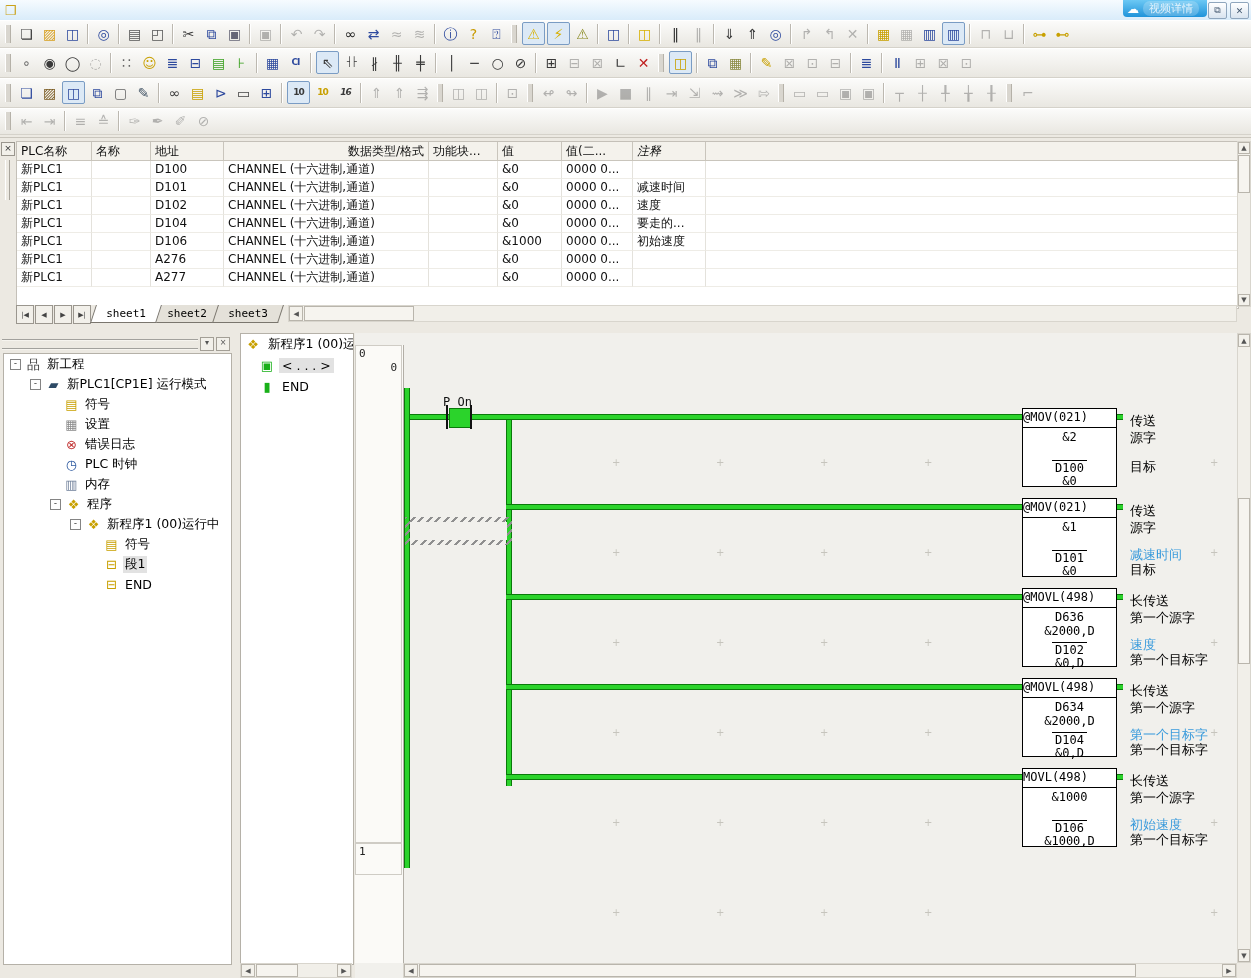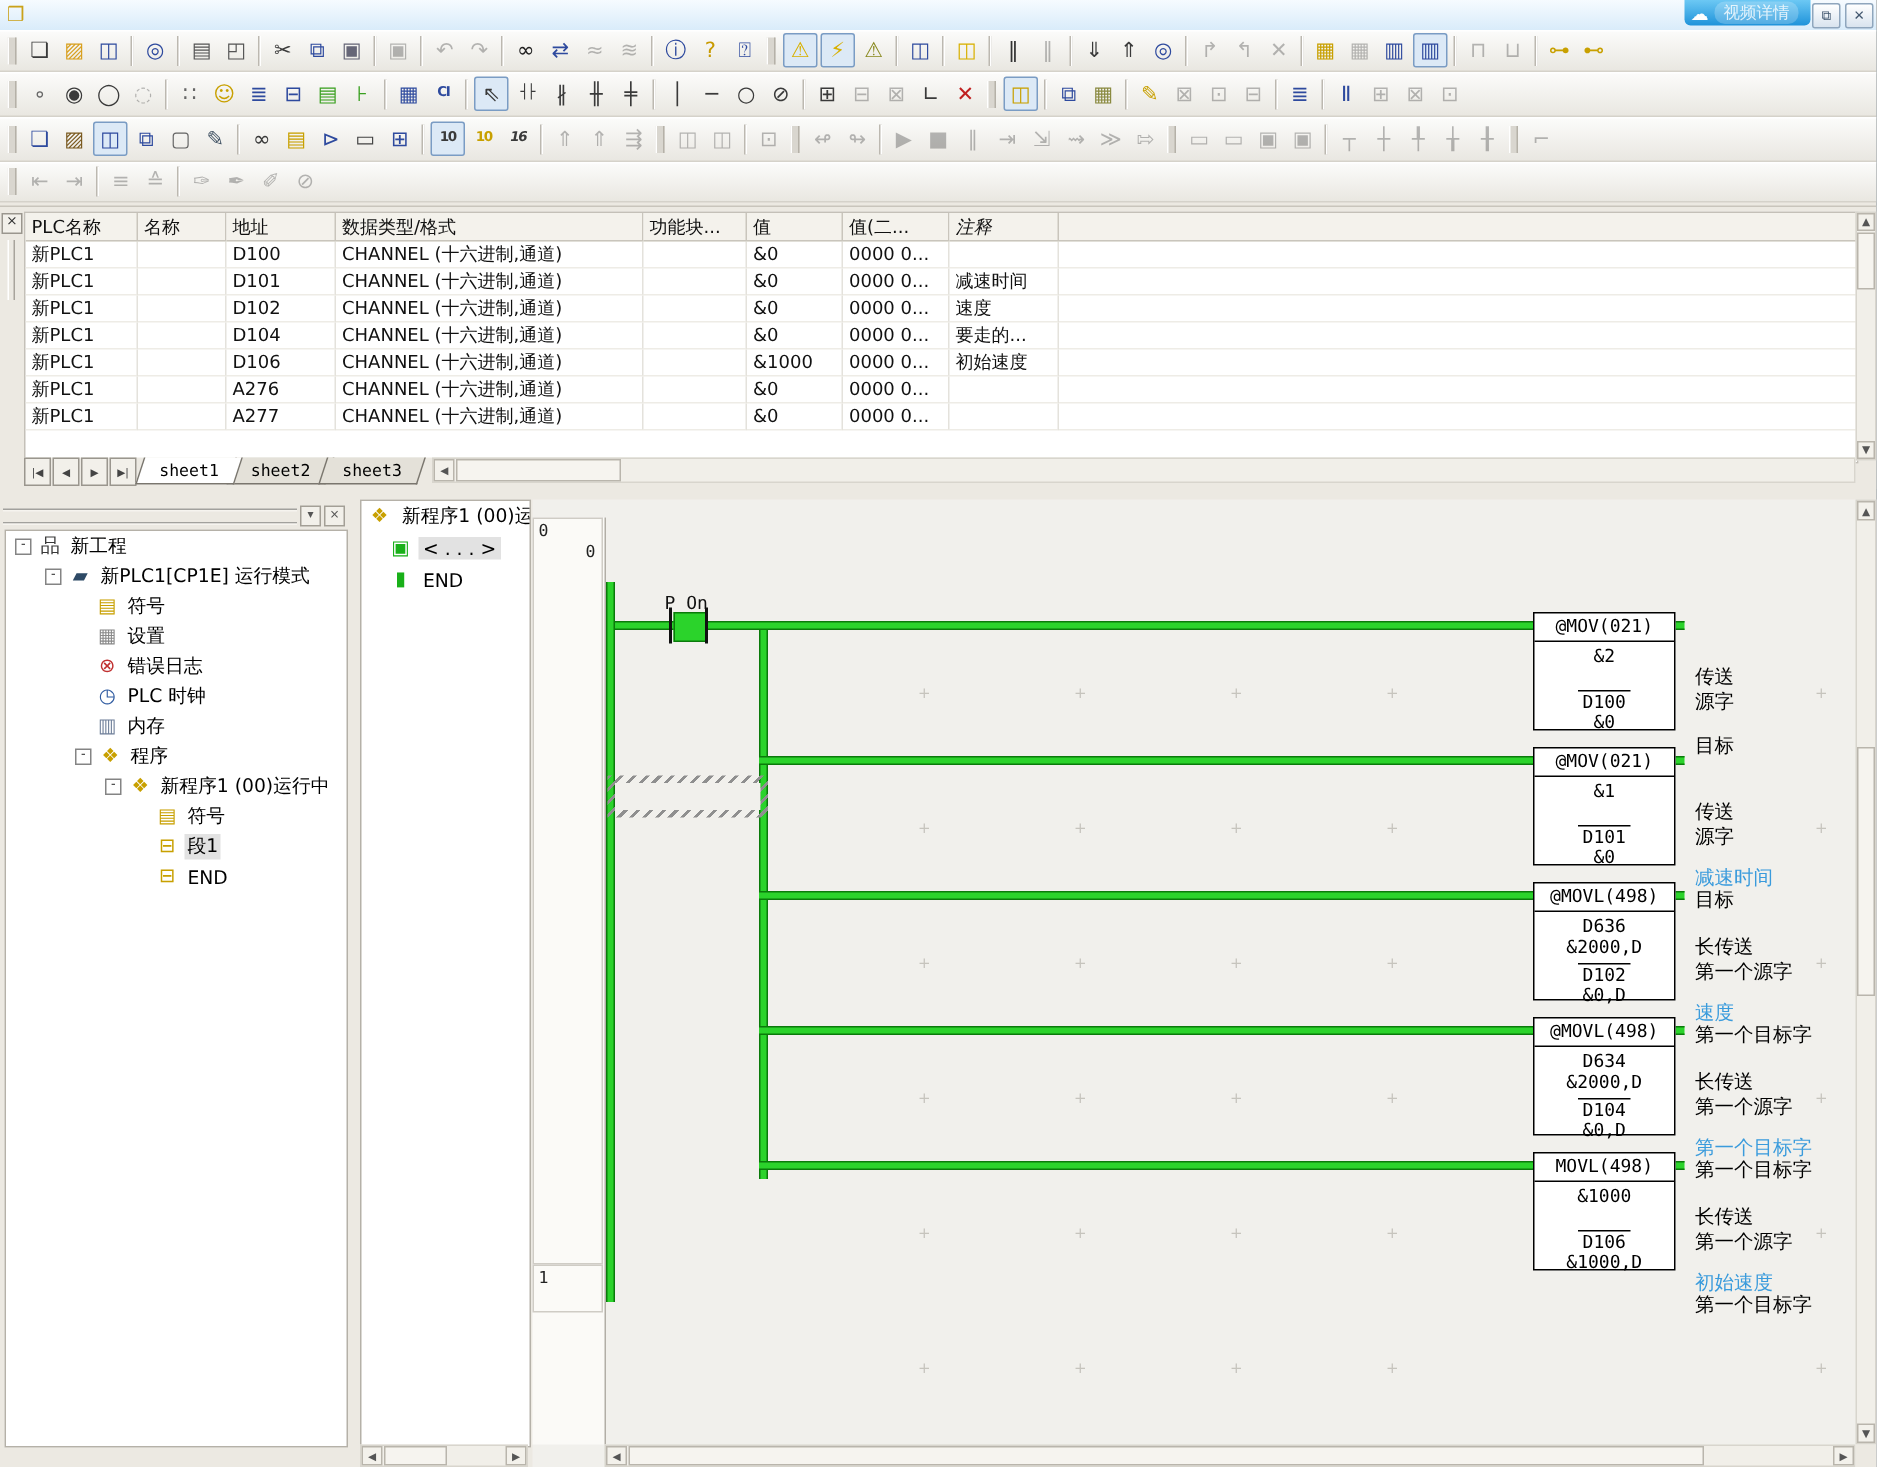--- a/index.html
+++ b/index.html
@@ -94,25 +94,25 @@
   #banner-l1{top:4px;} #banner-l2{top:24px;}
   .wire-h{position:absolute;height:6px;background:#2bd32b;border-top:1px solid #0a7a0a;border-bottom:1px solid #0a7a0a;box-sizing:border-box;}
   .wire-v{position:absolute;width:6px;background:#2bd32b;border-left:1px solid #0a7a0a;border-right:1px solid #0a7a0a;box-sizing:border-box;}
   #contact{position:absolute;width:26px;height:24px;z-index:3;}
   #contact:before,#contact:after{content:"";position:absolute;top:0;width:2px;height:24px;background:#111;}
   #contact:before{left:0;} #contact:after{right:0;}
   #contact-fill{position:absolute;left:3px;top:3px;width:20px;height:18px;background:#2bd32b;border:1px solid #0a7a0a;}
   #contact-label{position:absolute;font-size:12px;font-family:"DejaVu Sans Mono",monospace;color:#111;z-index:3;}
   .lblock{position:absolute;width:95px;height:79px;background:#ffffff;border:1px solid #000;box-sizing:border-box;z-index:2;
     font-family:"DejaVu Sans Mono",monospace;color:#000;}
-  .lblock-title{height:18px;line-height:17px;border-bottom:1px solid #000;text-align:center;font-size:12px;}
+  .lblock-title{height:18px;line-height:17px;border-bottom:1px solid #000;text-align:left;font-size:12px;}
   .lblock-body{padding-top:2px;text-align:center;font-size:12px;}
   .op-line{height:14px;line-height:14px;}
   .op-ov{display:inline-block;border-top:1px solid #000;padding:0 3px;}
-  .lad-label{position:absolute;font-size:13px;color:#000;white-space:nowrap;z-index:2;margin-top:30px;}
+  .lad-label{position:absolute;font-size:13px;color:#000;white-space:nowrap;z-index:2;}
   .lad-label.blue{color:#3a9bdc;}
   #hatch{position:absolute;z-index:4;background:repeating-linear-gradient(135deg,#8f8f8f 0 2px,rgba(0,0,0,0) 2px 6px);}
   #hatch-in{position:absolute;left:5px;top:5px;right:5px;bottom:5px;background:#f1f0ec;}
   .gridmark{position:absolute;color:#c6c4bd;font-size:10px;line-height:1;z-index:1;}
   #ladder-vscroll{position:absolute;left:882px;top:0;width:14px;height:630px;}
   #ladder-hscroll{position:absolute;left:48px;top:630px;width:834px;height:15px;}
   #ladder-corner{position:absolute;left:882px;top:630px;width:14px;height:15px;background:#ece9e2;}
 </style>
 </head>
 <body>
@@ -564,21 +564,21 @@
   <div id="watch">
     <div id="watch-strip">
       <div id="watch-close">×</div>
       <div id="watch-grip"></div>
     </div>
     <div id="watch-table">
         <div class="wt-row head">
           <div class="wt-cell" style="width: 66px;">PLC名称</div>
           <div class="wt-cell" style="width: 50px;">名称</div>
           <div class="wt-cell" style="width: 64px;">地址</div>
-          <div class="wt-cell" style="width: 196px;">数据类型/格式</div>
+          <div class="wt-cell" style="width: 196px; text-align: right;">数据类型/格式</div>
           <div class="wt-cell" style="width: 60px;">功能块...</div>
           <div class="wt-cell" style="width: 55px;">值</div>
           <div class="wt-cell" style="width: 62px;">值(二...</div>
           <div class="wt-cell" style="width: 64px; font-style: italic;">注释</div>
           <div class="wt-cell fill"></div>
         </div>
         <div class="wt-row">
           <div class="wt-cell" style="width: 66px;">新PLC1</div>
           <div class="wt-cell" style="width: 50px;"></div>
           <div class="wt-cell" style="width: 64px;">D100</div>

